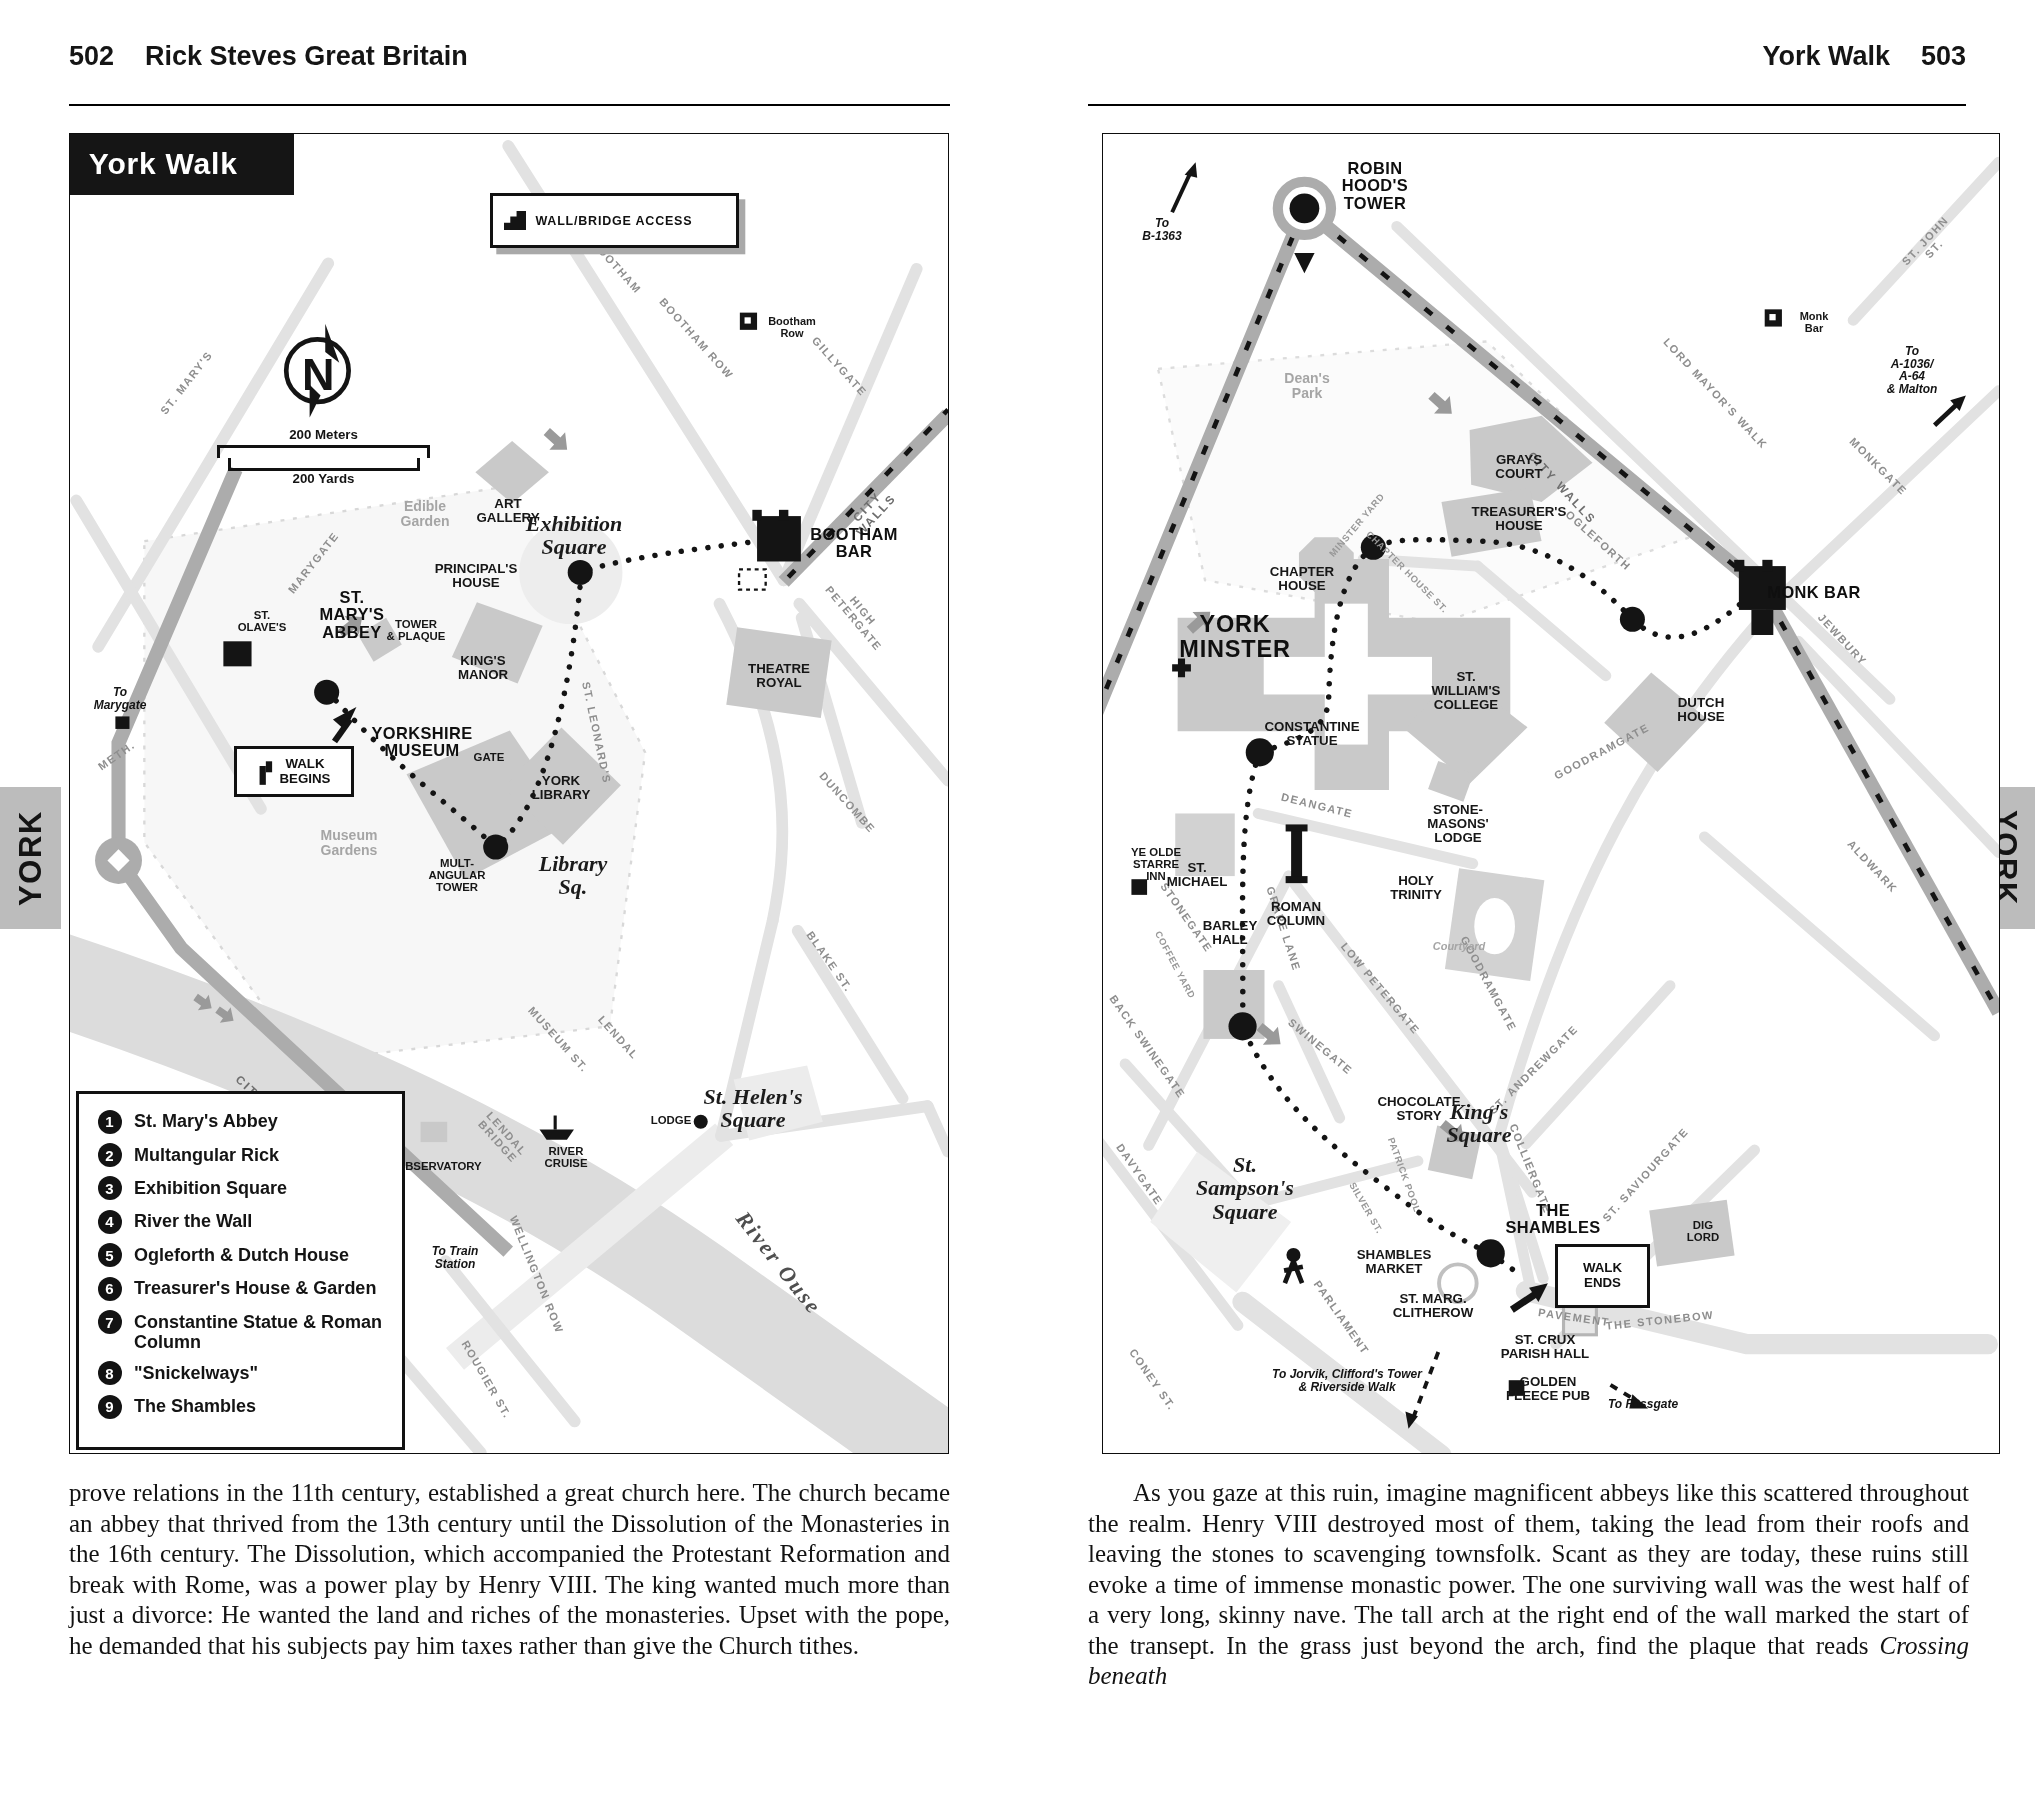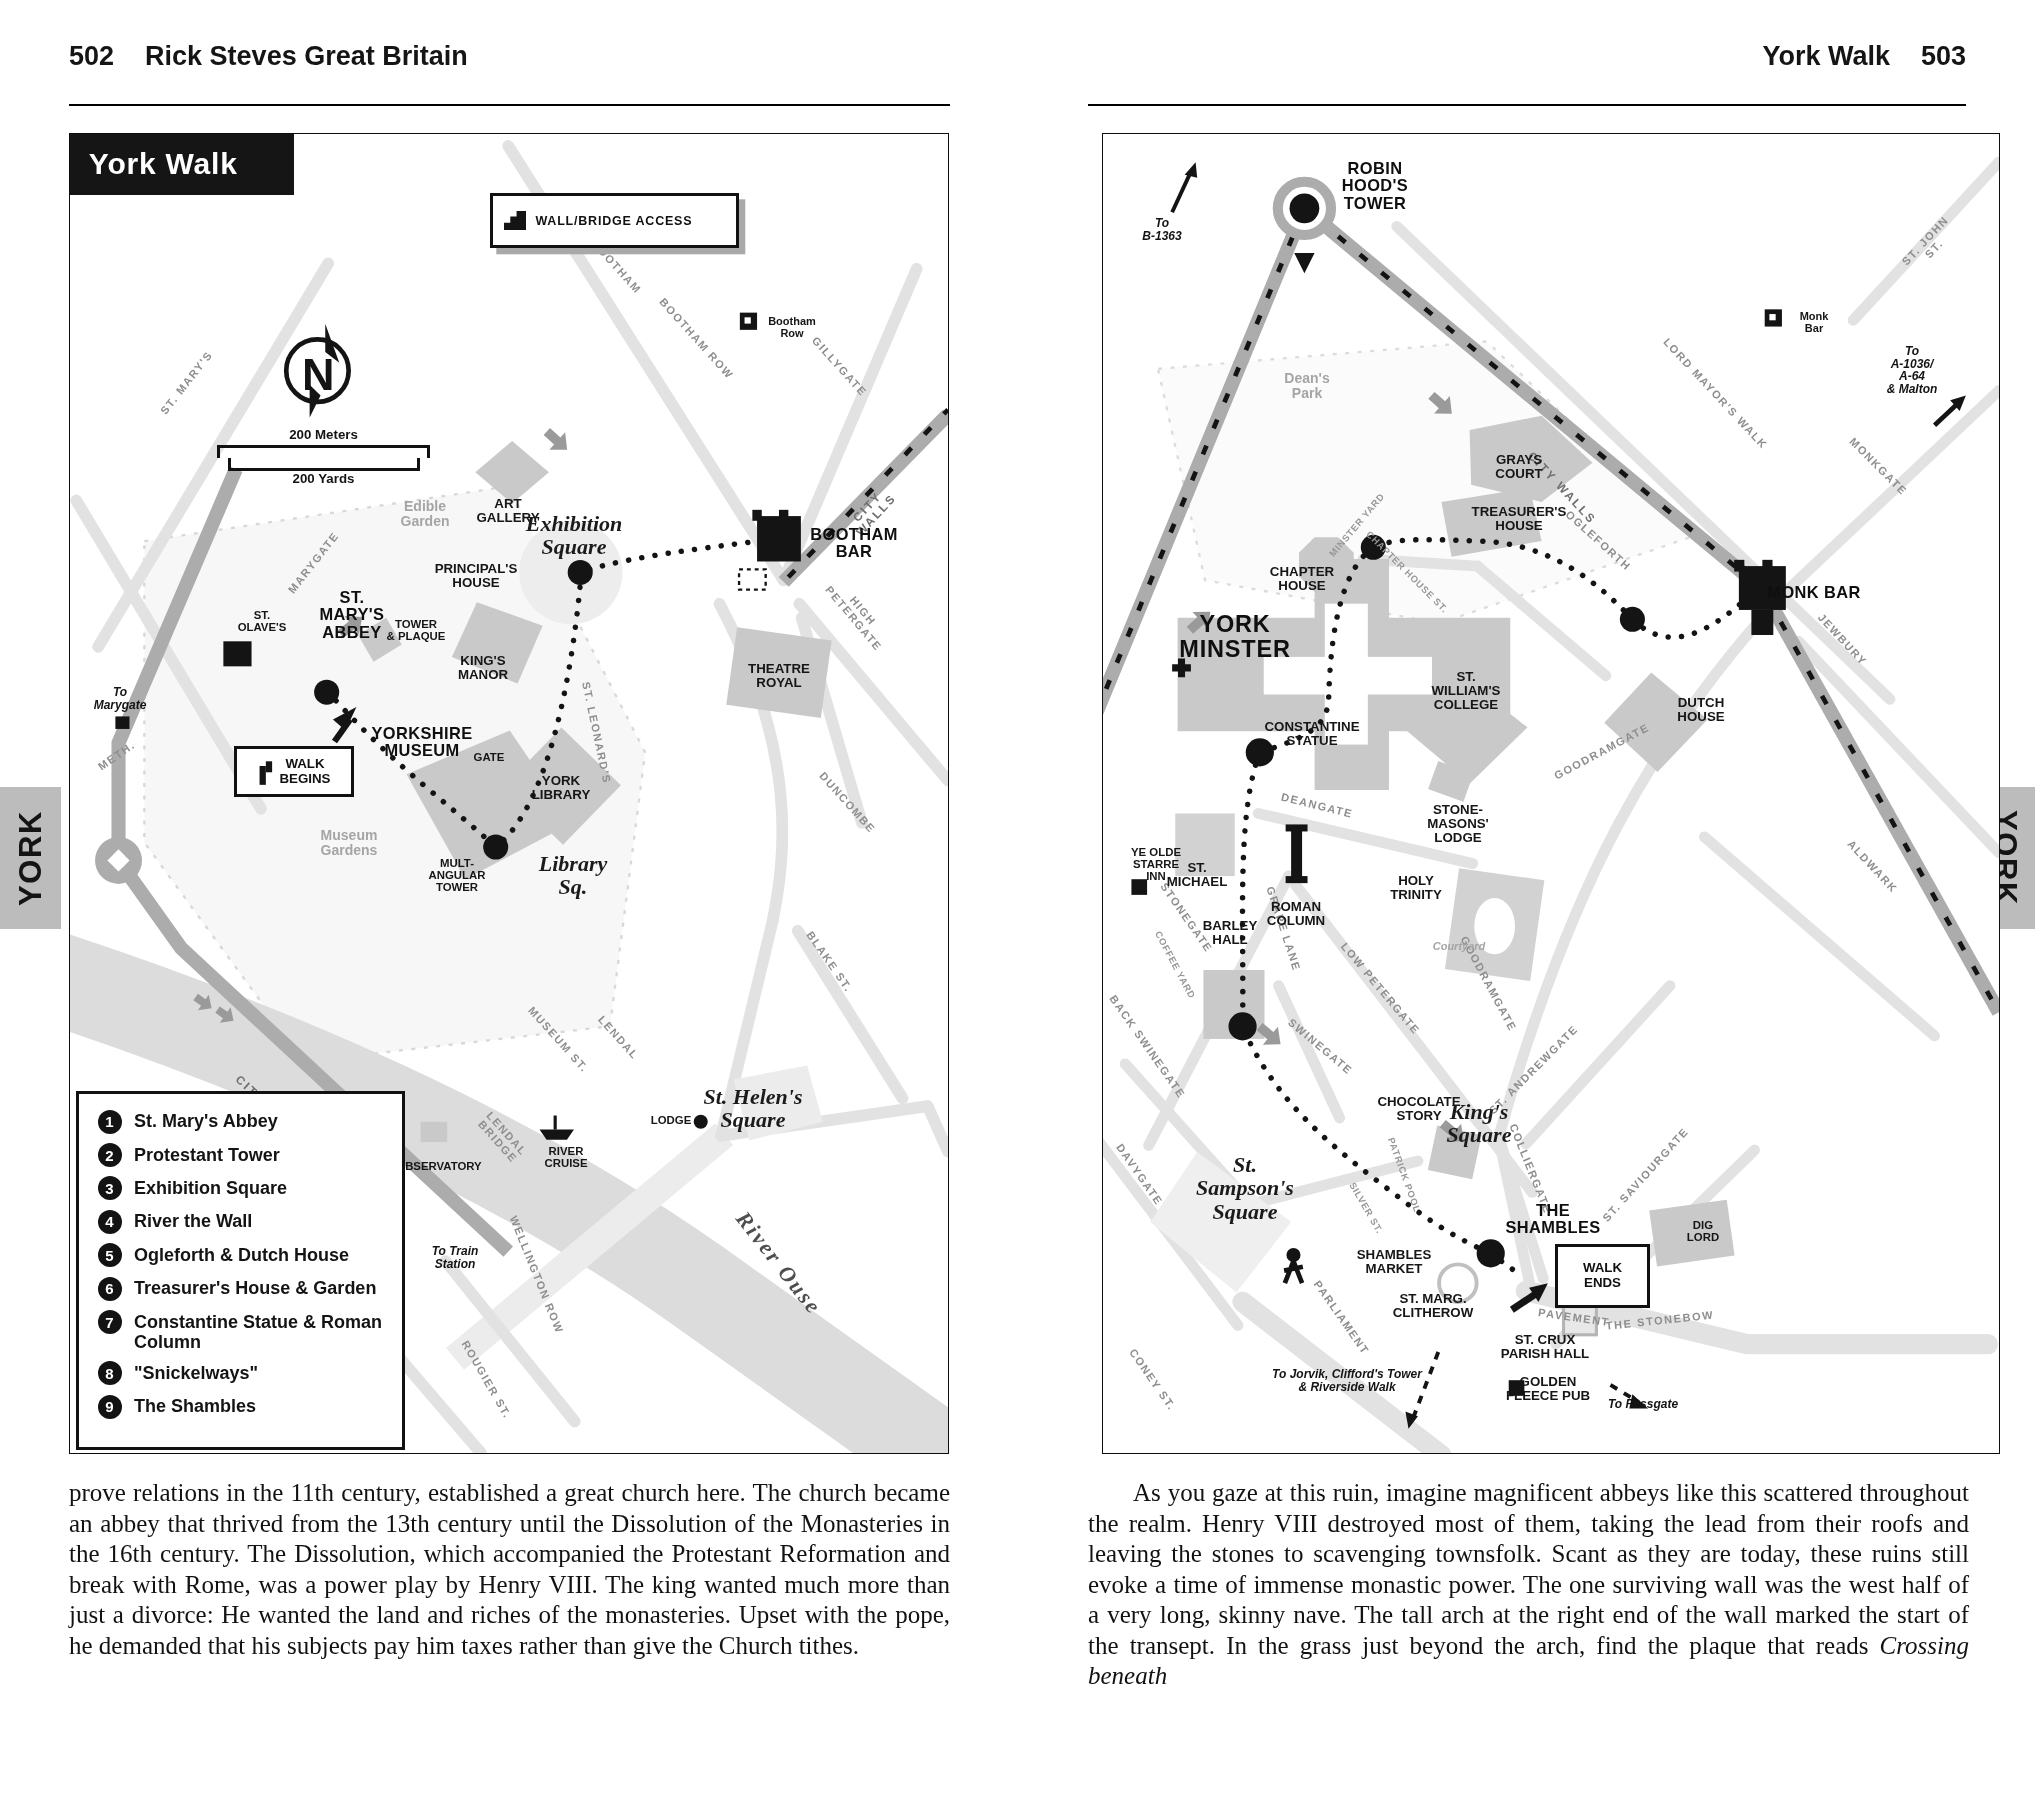--- a/index.html
+++ b/index.html
@@ -210,21 +210,21 @@
 BEGINS</span>
     </div>
 
     <div class="legendbox">
         <div class="legend-row">
           <span class="lnum">1</span>
           <span class="llab">St. Mary's Abbey</span>
         </div>
         <div class="legend-row">
           <span class="lnum">2</span>
-          <span class="llab">Protestant Tower</span>
+          <span class="llab">Multangular Rick</span>
         </div>
         <div class="legend-row">
           <span class="lnum">3</span>
           <span class="llab">Exhibition Square</span>
         </div>
         <div class="legend-row">
           <span class="lnum">4</span>
           <span class="llab">River the Wall</span>
         </div>
         <div class="legend-row">

